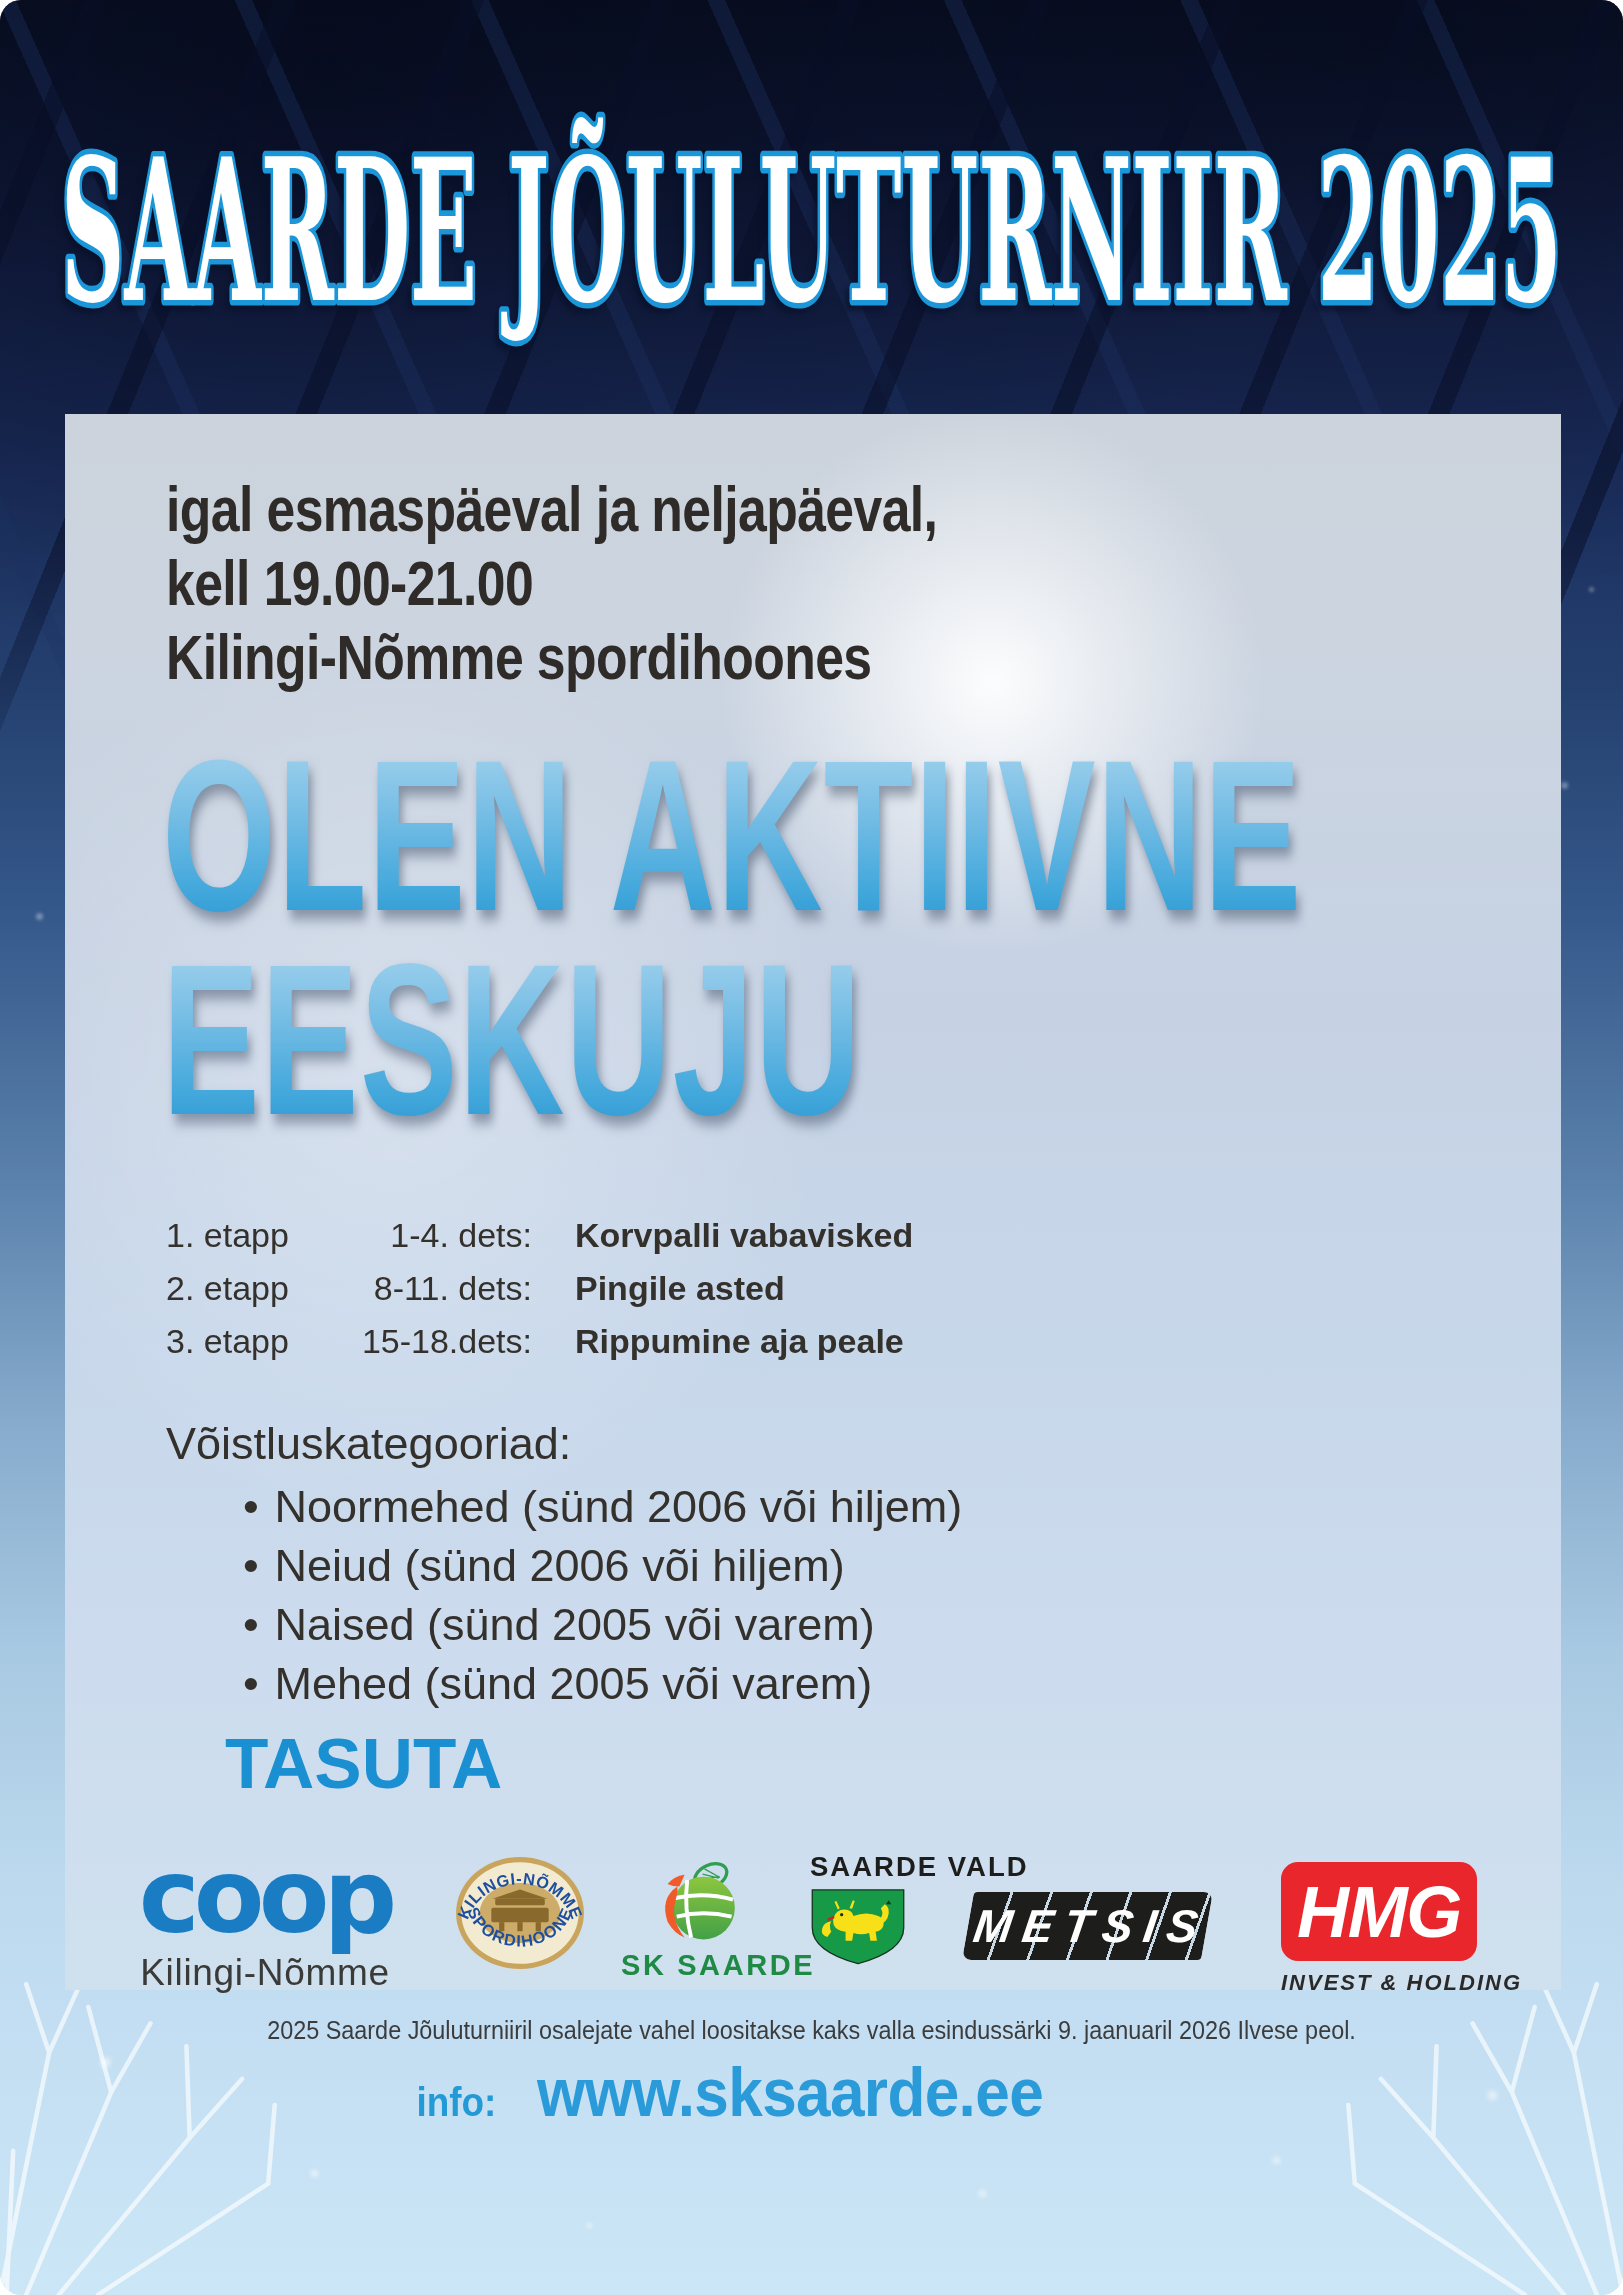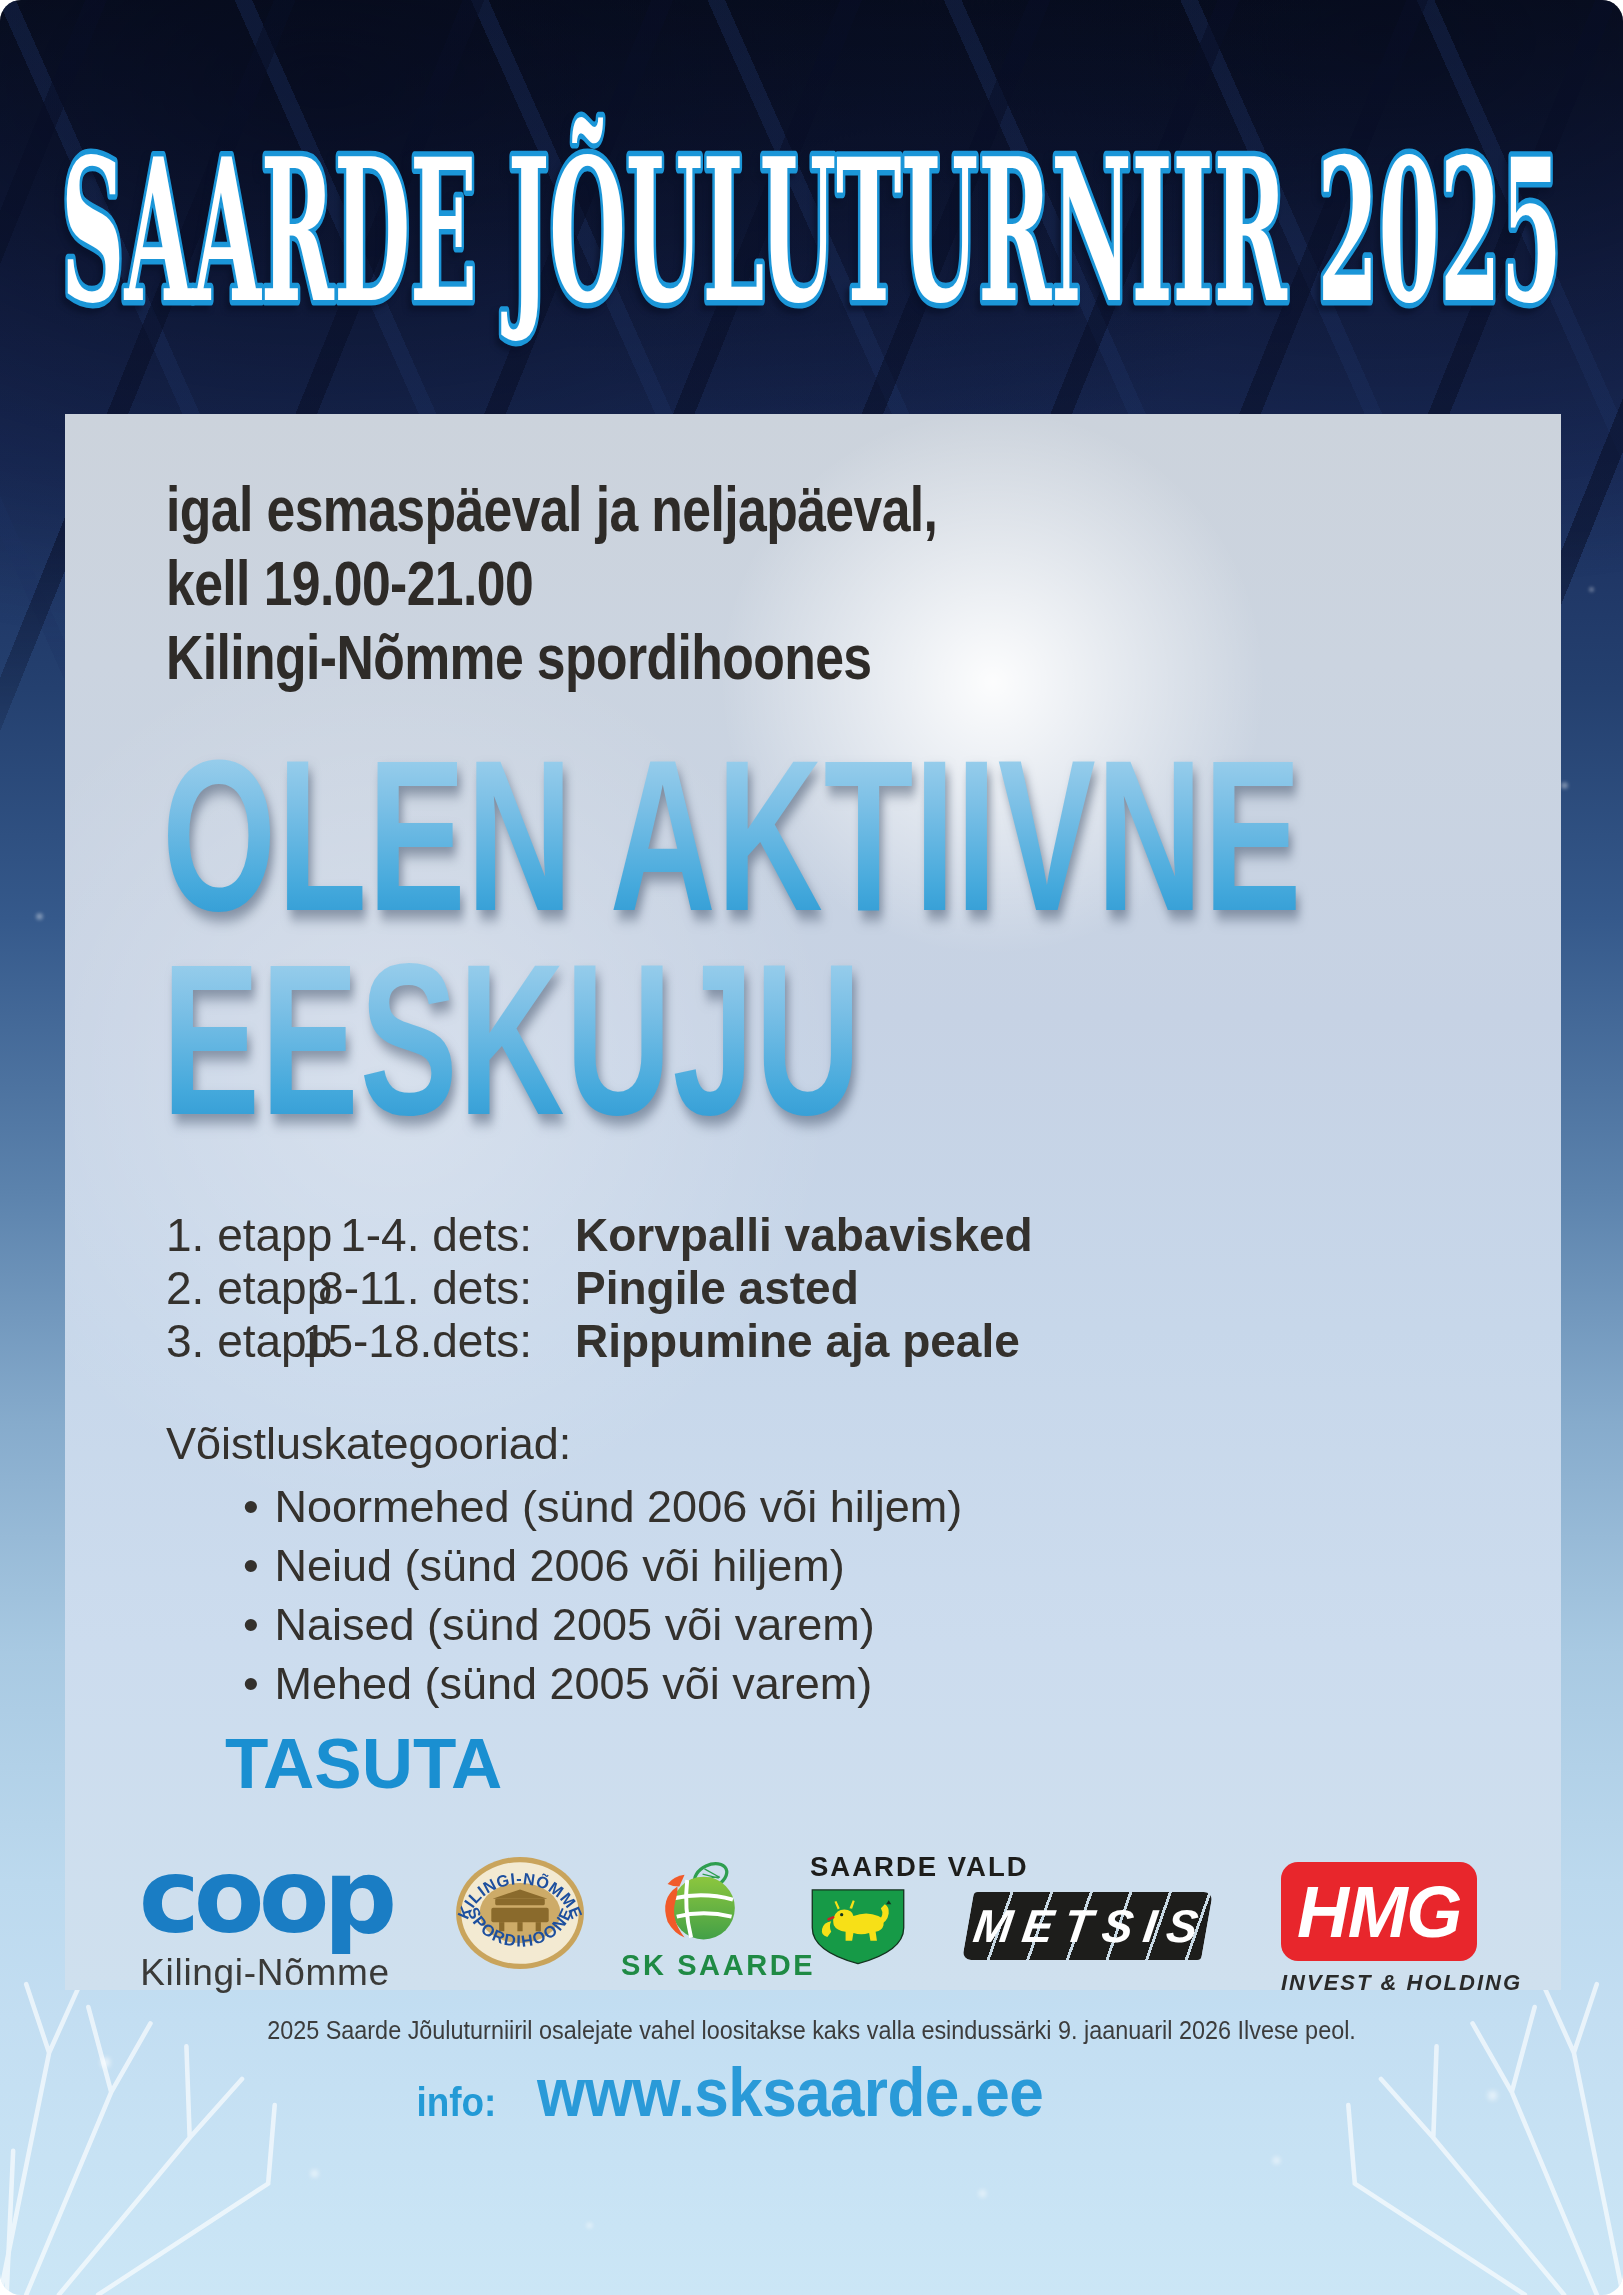--- a/index.html
+++ b/index.html
@@ -75,21 +75,21 @@
     display:block; font-size:216px; line-height:204px; font-weight:bold; letter-spacing:1.3px;
     background:linear-gradient(180deg,#a6d4ee 0%, #7cc0e6 35%, #45a9dc 75%, #2a97d2 100%);
     -webkit-background-clip:text; background-clip:text; color:transparent;
     filter:drop-shadow(5.2px 9.2px 6.5px rgba(70,85,110,.55));
     white-space:nowrap;
   }
 
   .stages{
     position:absolute; left:101px; top:795px;
     display:grid; grid-template-columns:170px 196px 43px auto;
-    font-size:46px; line-height:53px; color:#34312d; white-space:nowrap;
+    font-size:34px; line-height:53px; color:#34312d; white-space:nowrap;
   }
   .stages .st-dates{ justify-self:end; }
   .stages .st-gap{ }
   .stages .st-activity{ font-weight:bold; }
 
   .categories{ position:absolute; left:101px; top:1003px; color:#34312d; }
   .categories h3{ font-size:45px; line-height:53px; font-weight:normal; }
   .categories ul{ list-style:none; margin:6.5px 0 0 77px; }
   .categories li{ display:flex; gap:11.8px; font-size:45px; line-height:59px; white-space:nowrap; }
   .categories .bullet{ width:19.6px; }

